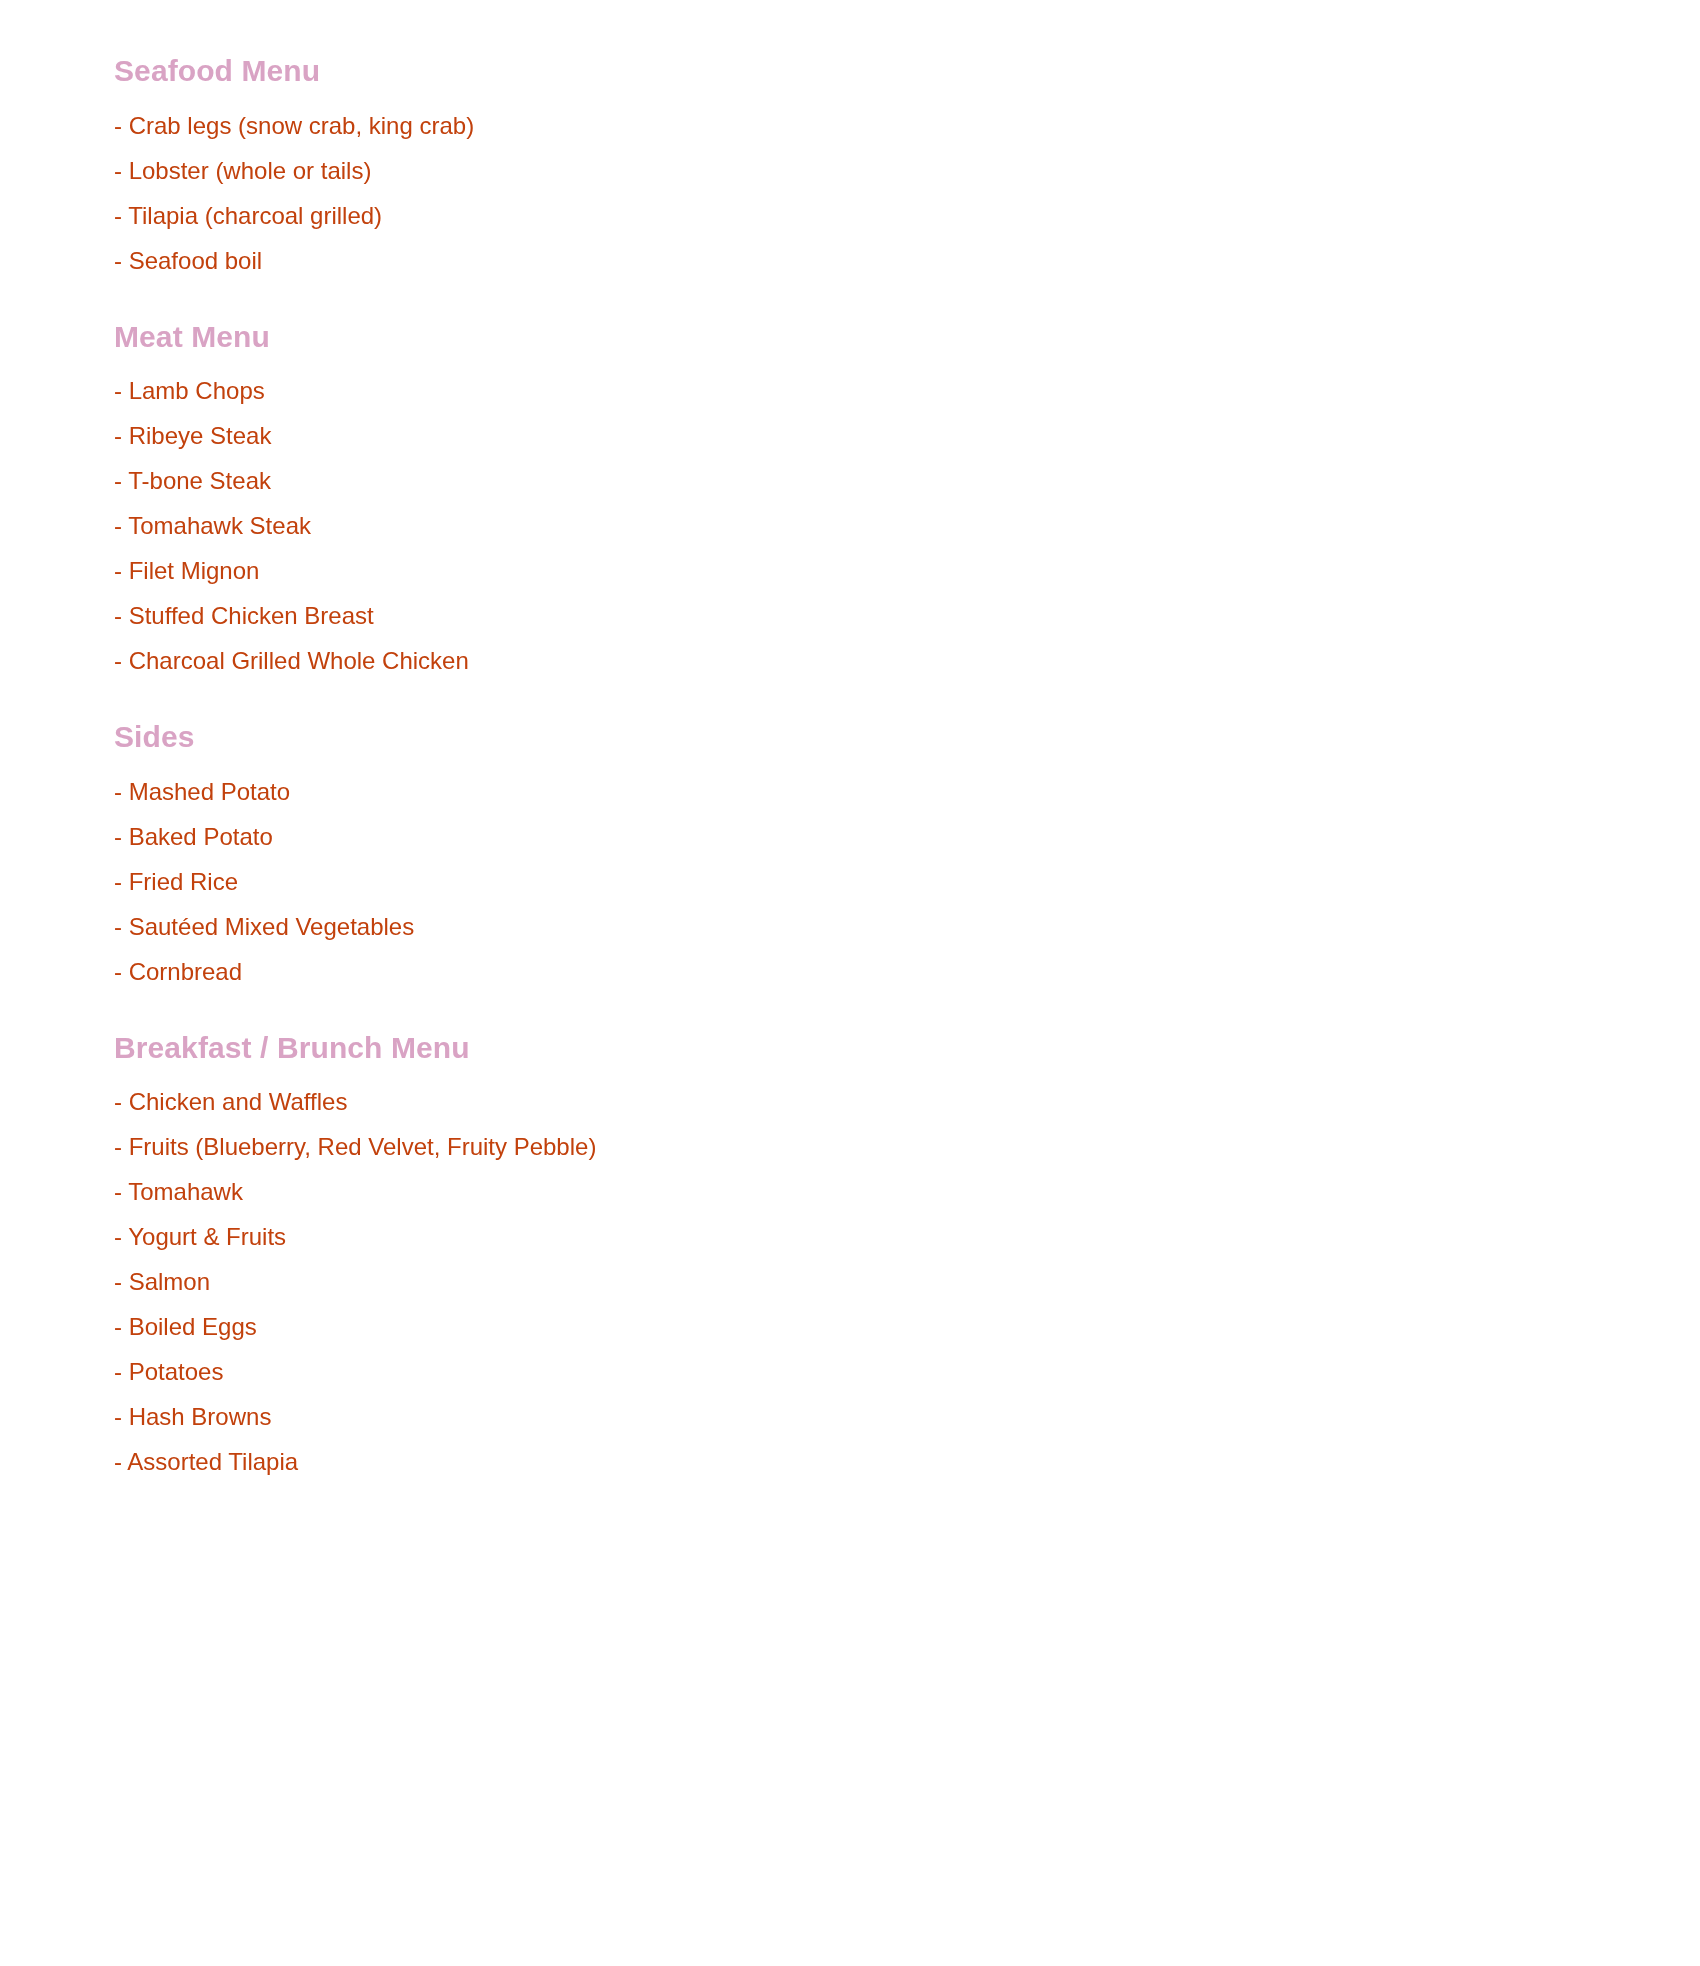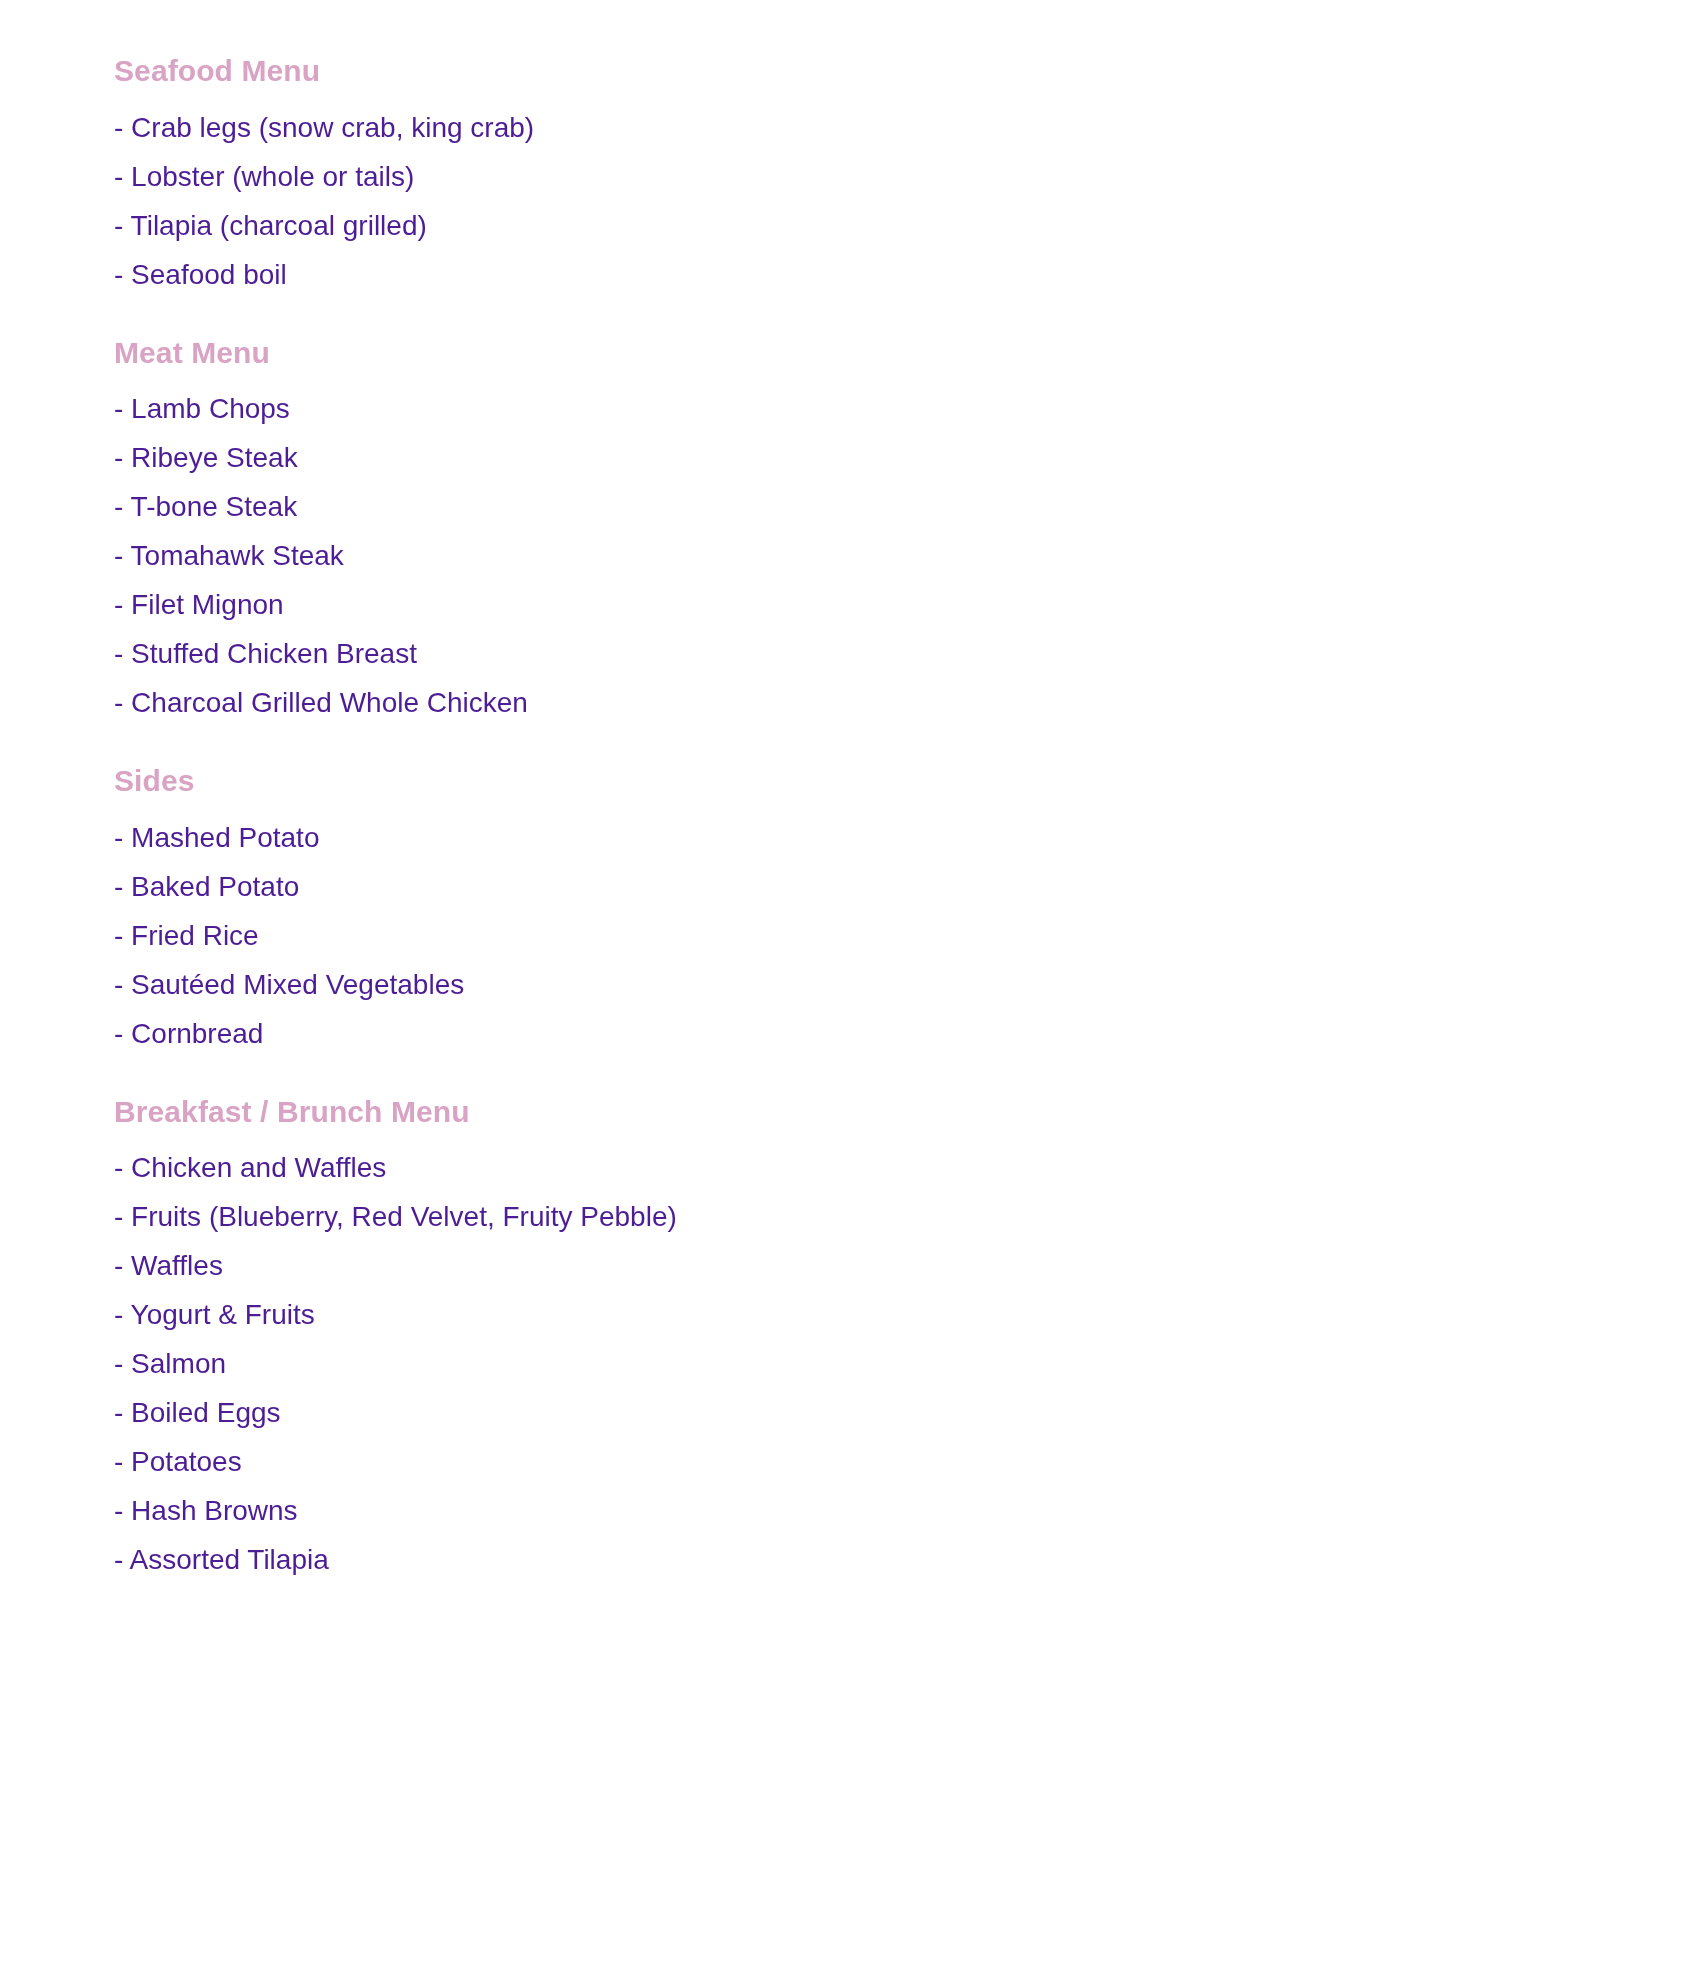--- a/index.html
+++ b/index.html
@@ -37,23 +37,23 @@
     letter-spacing: 0.1px;
     margin: 0 0 14px 0;
     line-height: 1.25;
   }
   .items {
     list-style: none;
     margin: 0;
     padding: 0;
   }
   .item {
-    font-size: 28px;
+    font-size: 24px;
     line-height: 1.0;
-    color: #4c1d95;
+    color: #c2410c;
     padding: 10px 0 11px 0;
     white-space: nowrap;
   }
 </style>
 </head>
 <body>
 
 <div class="page">
   <div class="doc">
 
@@ -89,21 +89,21 @@
         <li class="item">- Sautéed Mixed Vegetables</li>
         <li class="item">- Cornbread</li>
       </ul>
     </div>
 
     <div class="section">
       <h2 class="section-title">Breakfast / Brunch Menu</h2>
       <ul class="items">
         <li class="item">- Chicken and Waffles</li>
         <li class="item">- Fruits (Blueberry, Red Velvet, Fruity Pebble)</li>
-        <li class="item">- Waffles</li>
+        <li class="item">- Tomahawk</li>
         <li class="item">- Yogurt &amp; Fruits</li>
         <li class="item">- Salmon</li>
         <li class="item">- Boiled Eggs</li>
         <li class="item">- Potatoes</li>
         <li class="item">- Hash Browns</li>
         <li class="item">- Assorted Tilapia</li>
       </ul>
     </div>
 
   </div>

